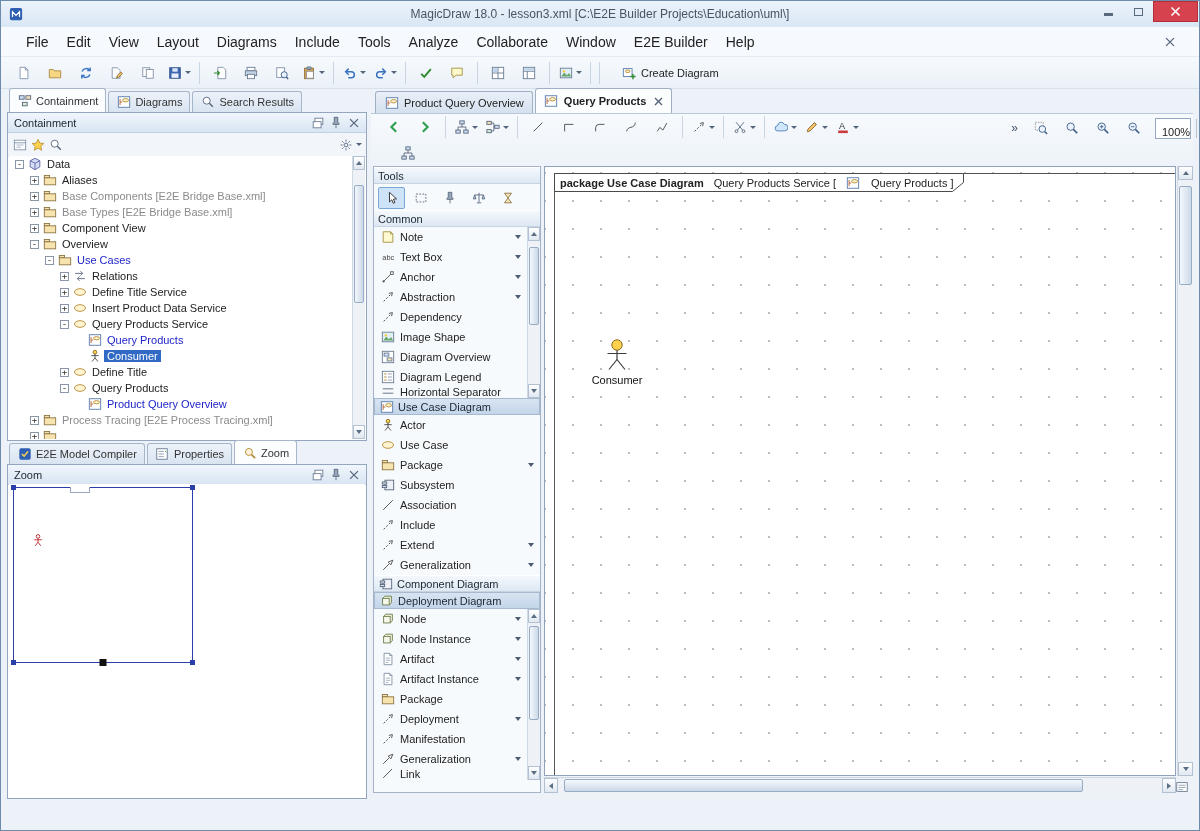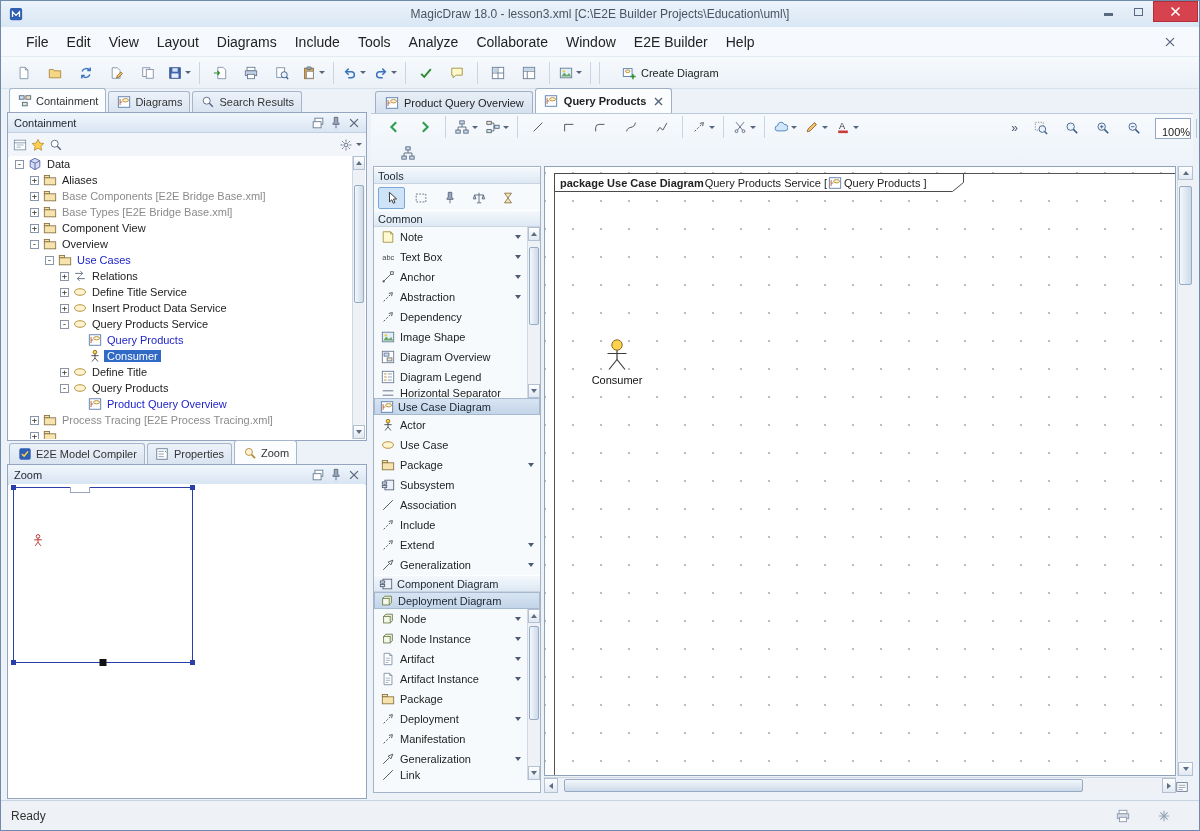--- a/index.html
+++ b/index.html
@@ -108,30 +108,30 @@
   .workarea{position:absolute;left:0;right:0;top:77px;bottom:6px;}
   .palette{position:absolute;left:2px;top:0;width:168px;bottom:0;border:1px solid #a4b4c8;background:#f7fafc;overflow:hidden;font-size:11px;box-sizing:border-box;}
   .pal-head{height:17px;display:flex;align-items:center;gap:4px;padding:0 4px;background:linear-gradient(#f4f8fc,#dde8f3);border-top:1px solid #fff;border-bottom:1px solid #c8d4e2;color:#1c2633;box-sizing:border-box;}
   .pal-head.active{background:linear-gradient(#d8e4f2,#c3d5e9);border:1px solid #a6b9cf;}
   .tools-row{display:flex;gap:2px;padding:3px 4px;height:26px;box-sizing:border-box;}
   .tool-btn{width:25px;height:20px;display:flex;align-items:center;justify-content:center;border:1px solid transparent;border-radius:2px;}
   .tool-btn.active{background:#cfe3f8;border-color:#7aa7d8;}
   .pal-items{position:relative;}
   .pal-items.scroll .pal-item{margin-right:13px;}
   .pal-item{height:20px;display:flex;align-items:center;gap:5px;padding:0 2px 0 6px;}
-  .pal-item.clipped{height:11px;overflow:hidden;align-items:center;}
+  .pal-item.clipped{height:11px;overflow:hidden;align-items:flex-end;}
   .pal-label{flex:1;white-space:nowrap;overflow:hidden;}
   .pal-arrow{width:0;height:0;border-left:3.5px solid transparent;border-right:3.5px solid transparent;border-top:4px solid #4c5c72;margin-right:4px;flex:none;}
   .pal-scroll{top:0;right:0;bottom:0;width:13px;}
 
   .canvas{position:absolute;left:173px;right:17px;top:0;bottom:17px;background:#fff;border:1px solid #90a2ba;box-sizing:border-box;overflow:hidden;
           background-image:radial-gradient(circle,#b9bec6 1px,rgba(0,0,0,0) 1.15px);background-size:28px 28px;background-position:14px 20px;}
   .frame-border{position:absolute;left:9px;top:6px;right:0;bottom:0;border-top:1px solid #555;border-left:1px solid #555;}
   .frame-head{position:absolute;left:9px;top:6px;width:410px;height:19px;}
-  .frame-head-text{position:absolute;left:6px;top:0;height:19px;display:flex;align-items:center;gap:1px;font-size:11px;white-space:nowrap;}
+  .frame-head-text{position:absolute;left:6px;top:0;height:19px;display:flex;align-items:center;gap:10px;font-size:11px;white-space:nowrap;}
   .actor-node{position:absolute;left:42px;top:172px;width:60px;text-align:center;}
   .actor-label{font-size:11px;color:#111;margin-top:1px;}
   .canvas-vscroll{top:0;right:0;bottom:17px;width:16px;}
   .canvas-hscroll{left:173px;right:17px;bottom:0;height:16px;}
 
   
   .statusbar{position:absolute;left:0;right:0;bottom:0;height:30px;background:#eef2f7;border-top:1px solid #c8d4e2;display:flex;align-items:center;padding:0 10px;box-sizing:border-box;font-size:12px;color:#333;}
   .status-icons{margin-left:auto;display:flex;gap:26px;margin-right:18px;}
 </style>
 </head>
@@ -1311,31 +1311,14 @@
       <div class="sb-h canvas-hscroll">
         <div class="sb-btn sb-left"></div>
         <div class="sb-track">
             <div class="sb-thumb" style="left:1%;width:86%;"></div>
           </div>
         <div class="sb-btn sb-right"></div>
       </div>
     </div>
   </div>
 
-  <div class="statusbar">
-    <span class="status-text">Ready</span>
-    <span class="status-icons">
-      <span class="ic">
-          <svg viewBox="0 0 16 16" width="14" height="14">
-            <rect x="3.5" y="1.5" width="9" height="4" fill="#fff" stroke="#8a97ad"></rect>
-            <rect x="1.5" y="5.5" width="13" height="5.5" fill="#d4dde6" stroke="#8a97ad"></rect>
-            <rect x="4" y="9.5" width="8" height="5" fill="#fff" stroke="#8a97ad"></rect>
-          </svg>
-        </span>
-      <span class="ic">
-          <svg viewBox="0 0 16 16" width="14" height="14">
-            <path d="M8 2v12M2 8h12M3.8 3.8l8.4 8.4M12.2 3.8l-8.4 8.4" stroke="#9aa7b8" stroke-width="1.3"></path>
-          </svg>
-        </span>
-    </span>
-  </div>
 
 </div>
 
 </body></html>

